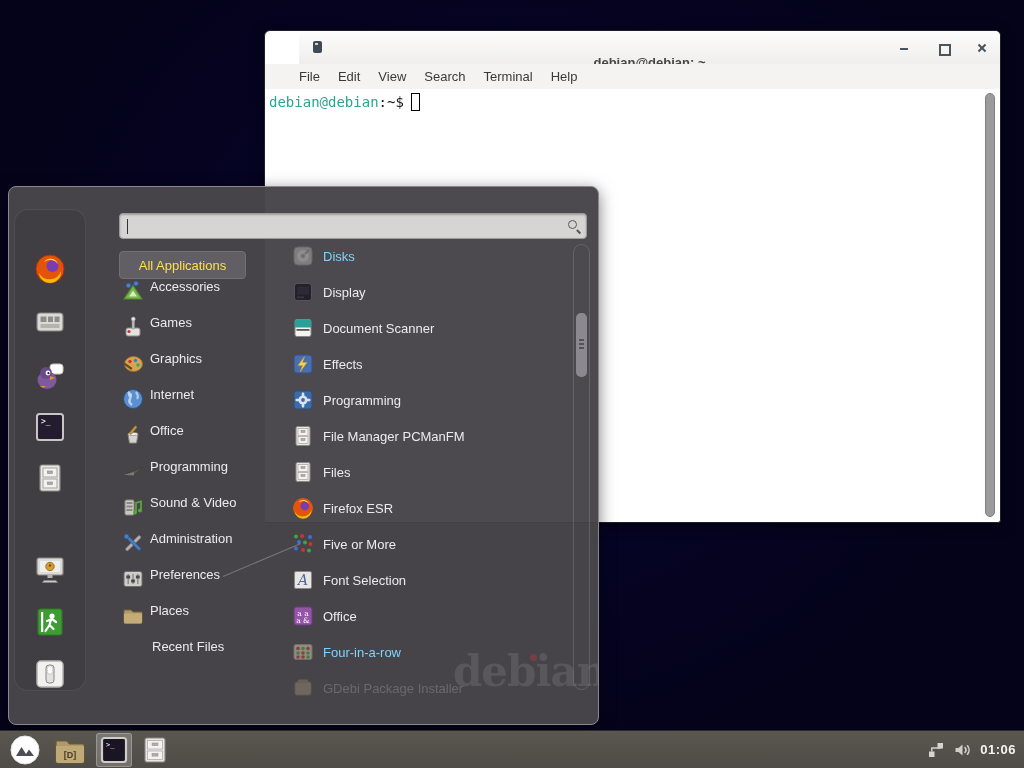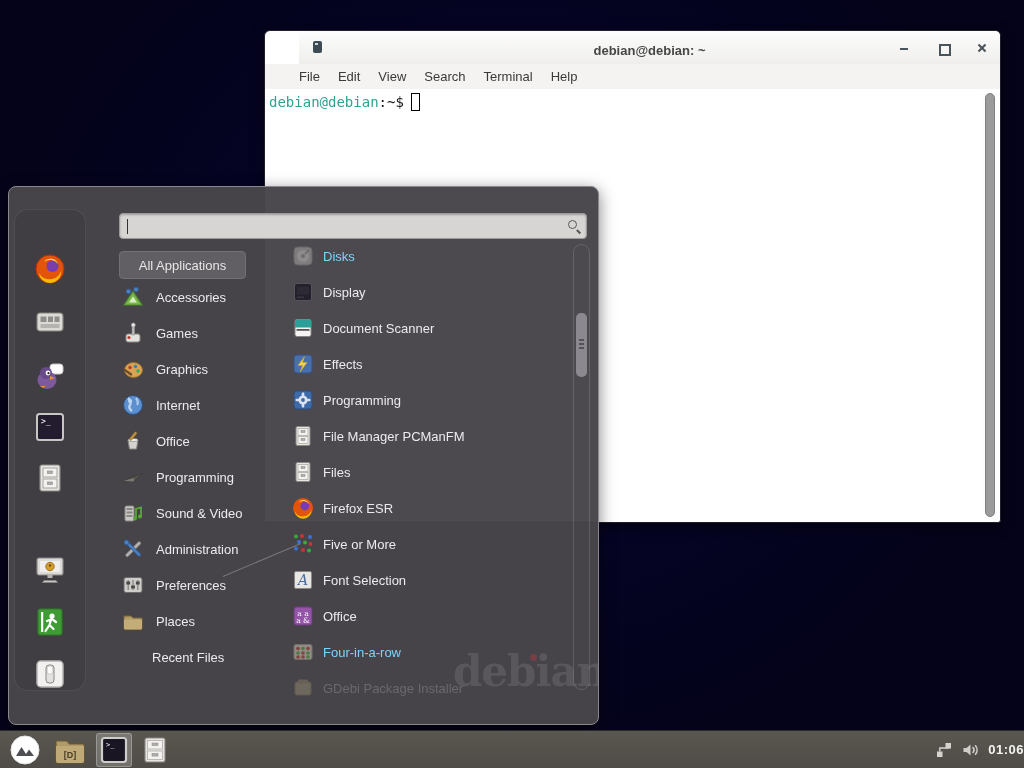--- a/index.html
+++ b/index.html
@@ -8,21 +8,21 @@
 
   
   .desktop { position:absolute; inset:0; background:radial-gradient(ellipse at 50% 40%, #070530 0%, #04031a 70%); }
 
   
   .term-win { position:absolute; left:264px; top:30px; width:737px; height:493px;
     border:1px solid #211f2b; border-radius:6px 6px 3px 3px;
     box-shadow:0 3px 14px rgba(0,0,0,.55); background:#fff; }
   .term-titlebar { position:absolute; left:0; top:0; right:0; height:40px;
     background:linear-gradient(#fdfdfd,#ecebe8); border-bottom:1px solid #cfccc8;
-    border-radius:5px 5px 0 0; display:flex; align-items:center;margin-left:34px; }
+    border-radius:5px 5px 0 0; display:flex; align-items:flex-end;margin-left:34px; }
   .term-app-icon { position:absolute; left:14px; top:10px; width:9px; height:12px;
     background:#3e4a54; border-radius:2px; }
   .term-app-icon::before { content:""; position:absolute; left:2px; top:2px; width:3px; height:2px; background:#cfd6da; }
   .term-title { width:100%; text-align:center; font-size:13px; font-weight:bold; color:#474747; }
   .term-controls { position:absolute; right:12px; top:0; height:33px; display:flex; align-items:center; gap:27px; }
   .wbtn { width:12px; height:12px; position:relative; cursor:default; }
   .wbtn-min::before { content:""; position:absolute; left:2px; top:6px; width:8px; height:2px; background:#4a545c; }
   .wbtn-max::before { content:""; position:absolute; left:2px; top:2px; width:8px; height:8px; border:2px solid #4a545c; }
   .wbtn-close::before,.wbtn-close::after { content:""; position:absolute; left:1px; top:5px; width:10px; height:2px; background:#4a545c; }
   .wbtn-close::before { transform:rotate(45deg);} .wbtn-close::after { transform:rotate(-45deg);}
@@ -63,24 +63,24 @@
     box-shadow:inset 0 1px 2px rgba(0,0,0,.25); }
   .search-caret { position:absolute; left:7px; top:5px; width:1px; height:15px; background:#333; }
   .search-glass { position:absolute; right:9px; top:6px; width:9px; height:9px;
     border:1.5px solid #5a5856; border-radius:50%; }
   .search-glass::after { content:""; position:absolute; left:8px; top:8px; width:5px; height:1.5px;
     background:#5a5856; transform:rotate(45deg); transform-origin:left center; }
 
   .all-apps-btn { position:absolute; left:110px; top:64px; width:127px; height:28px;
     background:#615f64; border:1px solid #717075; border-radius:4px;
     display:flex; align-items:center; justify-content:center;
-    font-size:13px; color:#e5e5e5; cursor:pointer; }
+    font-size:13px; color:#fde047; cursor:pointer; }
 
   .cat-list { position:absolute; left:110px; top:92px; width:166px; }
-  .cat-row { height:36px; display:flex; align-items:center; gap:11px; cursor:pointer; padding-left:2px; }
+  .cat-row { height:36px; display:flex; gap:5px; cursor:pointer; padding-left:2px; }
   .cat-row .label { font-size:13px; color:#ebeaed; }
   .cat-row.no-icon { padding-left:33px; }
 
   .app-list { position:absolute; left:282px; top:51px; width:276px; }
   .app-row { height:36px; display:flex; align-items:center; gap:8px; cursor:pointer; }
   .app-row .label { font-size:13px; color:#ebeaed; }
   .app-row.faded .label { color:#7dd3fc; }
   .app-row.faded .ico { opacity:.55; }
   .app-row.ghost .label { color:rgba(150,148,155,.45); }
   .app-row.ghost .ico { opacity:.3; }
@@ -96,21 +96,21 @@
   .ico svg, .fav-icon svg { width:100%; height:100%; display:block; }
 
   
   .taskbar { position:absolute; left:0; bottom:0; width:1024px; height:38px;
     background:linear-gradient(#5a5751,#4f4c47); border-top:1px solid #2c2a27;
     display:flex; align-items:center; }
   .tb-btn { height:34px; display:flex; align-items:center; justify-content:center; cursor:pointer;
     border-radius:3px; margin-left:6px; padding:0 4px; }
   .tb-btn.active { background:rgba(255,255,255,.2); box-shadow:inset 0 0 0 1px rgba(255,255,255,.25); }
   .tb-spacer { flex:1; }
-  .tray { display:flex; align-items:center; gap:8px; }
+  .tray { display:flex; align-items:center; gap:8px; margin-right:8px; }
   .tray-clock { font-size:13px; font-weight:bold; color:#f4f3f1; letter-spacing:.5px; }
 </style>
 </head>
 <body>
 
 <div class="desktop">
 
   <div class="term-win">
     <div class="term-titlebar">
       <span class="term-app-icon"></span>

